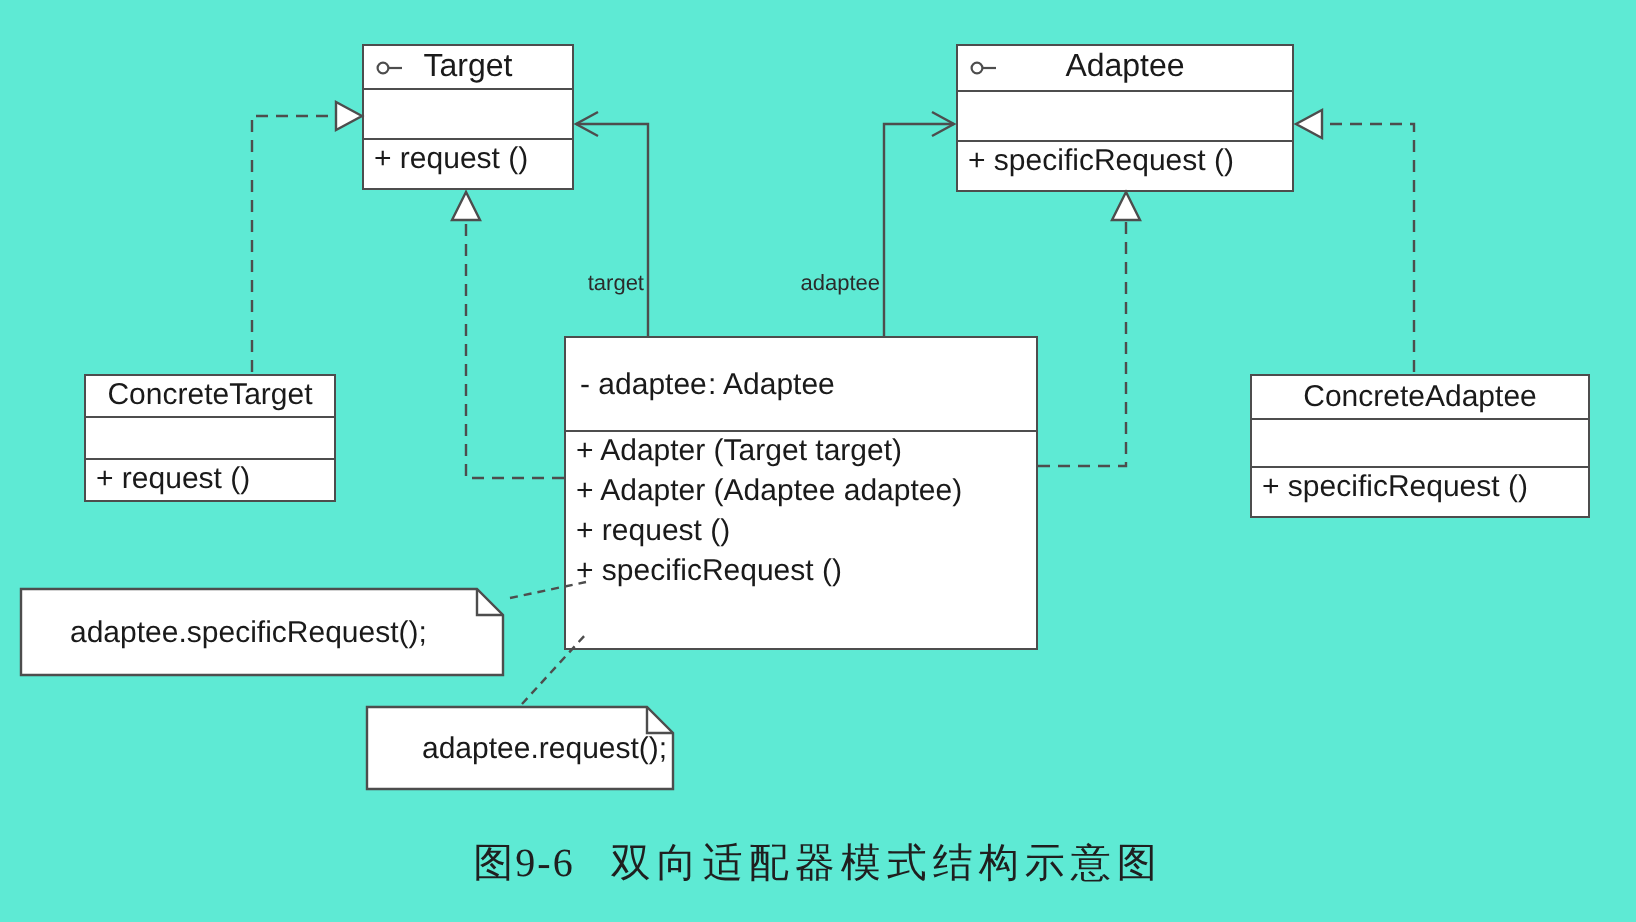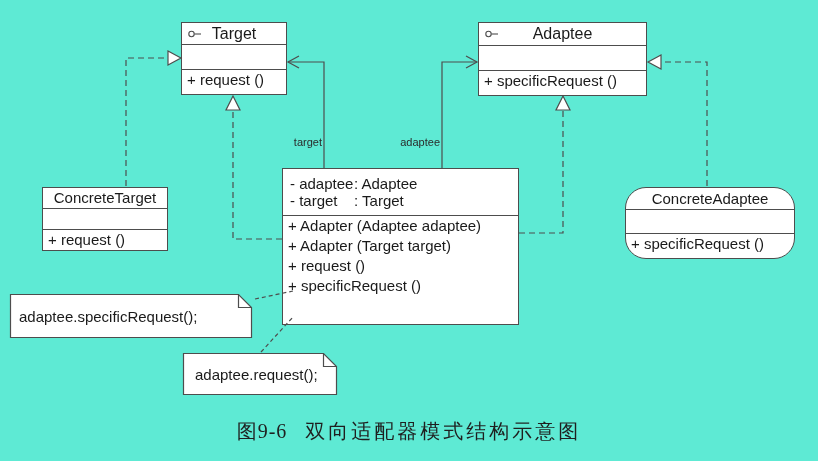--- a/index.html
+++ b/index.html
@@ -14,21 +14,21 @@
             justify-content:center;font-size:16px;position:relative;box-sizing:border-box;}
   .cls .attrs{border-bottom:1px solid #4d4d4d;box-sizing:border-box;}
   .cls .meths{flex:1;display:flex;flex-direction:column;justify-content:flex-start;box-sizing:border-box;}
   .member{font-size:15px;padding-left:5px;white-space:nowrap;line-height:20px;}
   .attr-row{display:flex;font-size:15px;padding-left:7px;white-space:nowrap;align-items:center;}
   .attr-name{display:inline-block;width:64px;}
   .lolli{position:absolute;left:6px;top:50%;margin-top:-4px;width:14px;height:8px;line-height:0;}
 
   
   .note-text{position:absolute;display:flex;align-items:center;font-size:15px;
-             white-space:nowrap;box-sizing:border-box;}
+             white-space:nowrap;box-sizing:border-box;margin-left:16px;}
 
   .role-label{position:absolute;font-size:11px;color:#2b2b2b;text-align:right;white-space:nowrap;}
 
   .caption{position:absolute;left:0;top:418px;width:818px;text-align:center;
            font-family:"Liberation Serif","DejaVu Serif",serif;font-size:20px;color:#1f1f1f;}
   .caption .num{letter-spacing:1px;}
   .caption .txt{margin-left:18px;letter-spacing:3px;font-family:Liberation Mono, monospace;}
 
   svg.wires{position:absolute;left:0;top:0;width:818px;height:461px;pointer-events:none;}
   .wire{stroke:#4d4d4d;stroke-width:1.2;fill:none;}
@@ -77,44 +77,40 @@
   <div class="cls" style="left:42px;top:187px;width:126px;height:64px;">
     <div class="hdr" style="height:23px;font-size:15px;">
       <span>ConcreteTarget</span>
     </div>
     <div class="attrs" style="height:24px;"></div>
     <div class="meths">
       <div class="member">+ request ()</div>
     </div>
   </div>
 
-  <div class="cls" style="left:625px;top:187px;width:170px;height:72px;border-radius:21px;">
+  <div class="cls" style="left:625px;top:187px;width:170px;height:72px;">
     <div class="hdr" style="height:22px;font-size:15px;">
       <span>ConcreteAdaptee</span>
     </div>
     <div class="attrs" style="height:24px;"></div>
     <div class="meths">
       <div class="member">+ specificRequest ()</div>
     </div>
   </div>
 
   <div class="cls" style="left:282px;top:168px;width:237px;height:157px;">
-    <div class="attrs" style="height:47px;display:flex;flex-direction:column;justify-content:center;">
+    <div class="attrs" style="height:47px;display:flex;flex-direction:row;">
       <div class="attr-row">
         <span class="attr-name">- adaptee</span>
         <span>: Adaptee</span>
       </div>
-      <div class="attr-row">
-        <span class="attr-name">- target</span>
-        <span>: Target</span>
-      </div>
     </div>
     <div class="meths">
+      <div class="member">+ Adapter (Target target)</div>
       <div class="member">+ Adapter (Adaptee adaptee)</div>
-      <div class="member">+ Adapter (Target target)</div>
       <div class="member">+ request ()</div>
       <div class="member">+ specificRequest ()</div>
     </div>
   </div>
 
   <div class="role-label" style="left:276px;top:136px;width:46px;">target</div>
   <div class="role-label" style="left:394px;top:136px;width:46px;">adaptee</div>
 
   <svg class="wires" viewBox="0 0 818 461">
 

